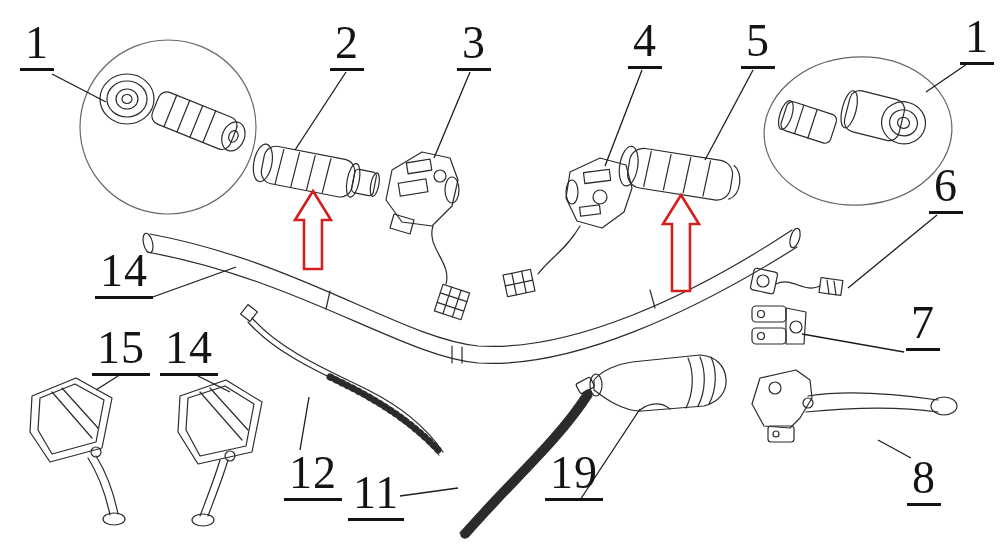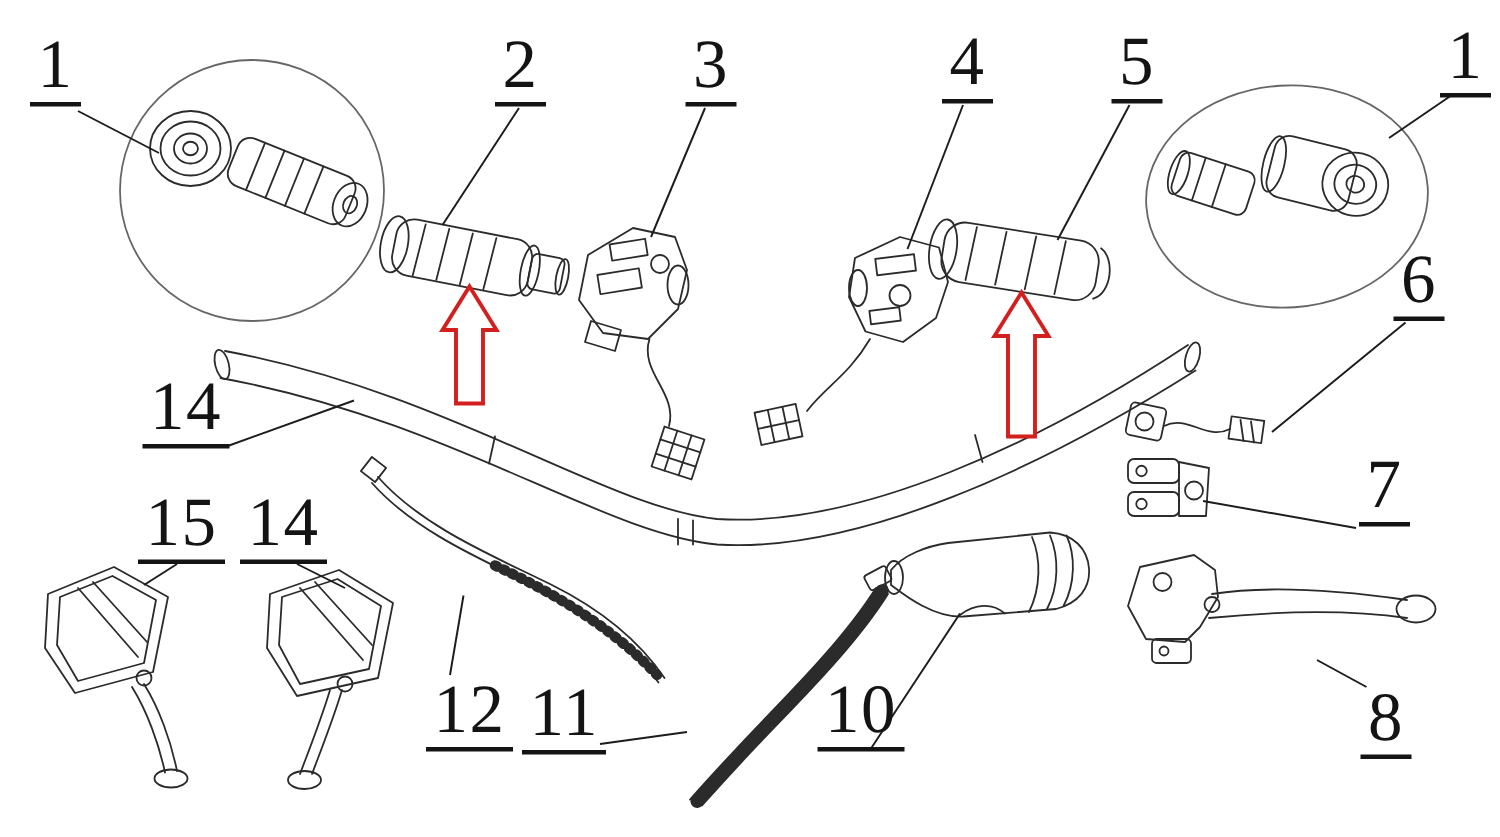--- a/index.html
+++ b/index.html
@@ -223,20 +223,20 @@
 
   <div class="callout" style="left:20px;top:20px;">1</div>
   <div class="callout" style="left:330px;top:20px;">2</div>
   <div class="callout" style="left:457px;top:20px;">3</div>
   <div class="callout" style="left:628px;top:18px;">4</div>
   <div class="callout" style="left:741px;top:18px;">5</div>
   <div class="callout" style="left:960px;top:14px;">1</div>
   <div class="callout" style="left:929px;top:163px;">6</div>
   <div class="callout" style="left:906px;top:300px;">7</div>
   <div class="callout" style="left:907px;top:455px;">8</div>
-  <div class="callout" style="left:545px;top:450px;">10</div>
-  <div class="callout" style="left:348px;top:452px;">11</div>
+  <div class="callout" style="left:545px;top:450px;">19</div>
+  <div class="callout" style="left:348px;top:470px;">11</div>
   <div class="callout" style="left:272px;top:450px;margin-left:12px;">12</div>
   <div class="callout" style="left:95px;top:248px;">14</div>
   <div class="callout" style="left:160px;top:325px;">14</div>
   <div class="callout" style="left:92px;top:325px;font-family:Liberation Serif, serif;">15</div>
 
 </div>
 
 </body></html>

